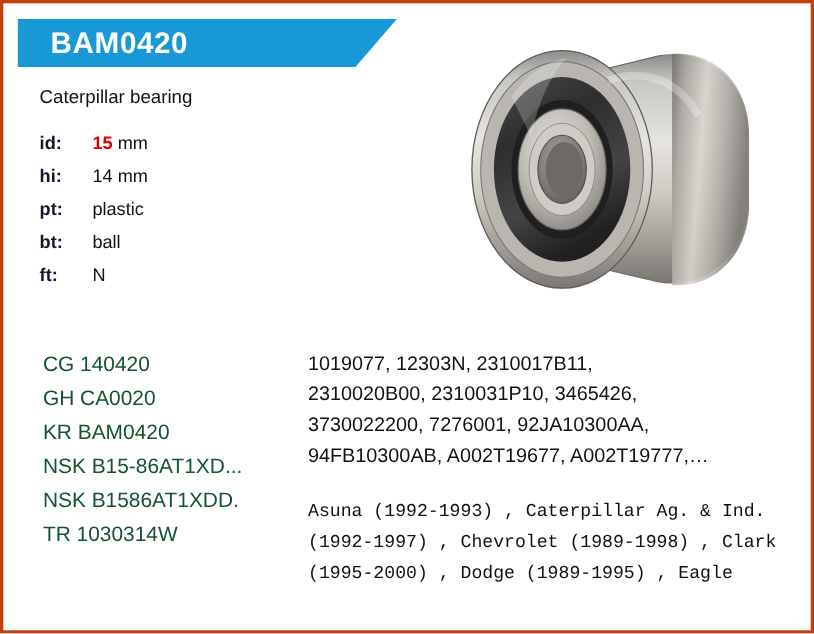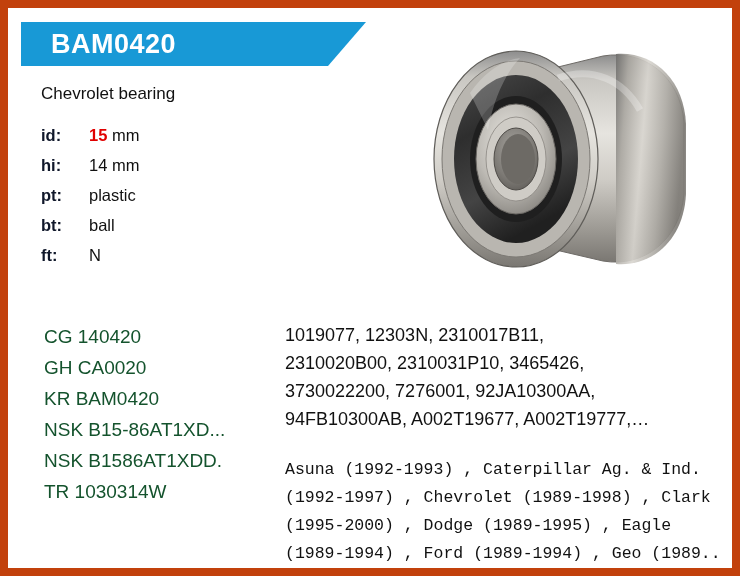--- a/index.html
+++ b/index.html
@@ -11,21 +11,21 @@
     height: 576px;
     background: #ffffff;
     font-family: "Liberation Sans", sans-serif;
     overflow: hidden;
   }
   #page {
     position: relative;
     width: 740px;
     height: 576px;
     box-sizing: border-box;
-    border: 8px solid #c2410c;
+    border: 3px solid #c2410c;
     background: #ffffff;
   }
 
   
   #title-banner {
     position: absolute;
     left: 13px;
     top: 14px;
     width: 345px;
     height: 44px;
@@ -205,21 +205,21 @@
     
   </div>
 
   <div id="title-banner">
     <svg class="banner-shape" width="345" height="44" viewBox="0 0 345 44">
       <polygon points="0,0 345,0 307,44 0,44" fill="#1899d6"></polygon>
     </svg>
     <div id="title-text">BAM0420</div>
   </div>
 
-  <div id="subtitle">Chevrolet bearing</div>
+  <div id="subtitle">Caterpillar bearing</div>
 
   <div id="spec-list">
     <div class="spec-row">
       <span class="spec-label">id:</span><span class="spec-value accent">15</span> <span class="spec-unit">mm</span>
     </div>
     <div class="spec-row">
       <span class="spec-label">hi:</span><span class="spec-value">14</span> <span class="spec-unit">mm</span>
     </div>
     <div class="spec-row">
       <span class="spec-label">pt:</span><span class="spec-value">plastic</span>
@@ -245,16 +245,15 @@
     <div class="oe-line">1019077, 12303N, 2310017B11,</div>
     <div class="oe-line">2310020B00, 2310031P10, 3465426,</div>
     <div class="oe-line">3730022200, 7276001, 92JA10300AA,</div>
     <div class="oe-line">94FB10300AB, A002T19677, A002T19777,…</div>
   </div>
 
   <div id="applications">
     <div class="app-line">Asuna (1992-1993) , Caterpillar Ag. &amp; Ind.</div>
     <div class="app-line">(1992-1997) , Chevrolet (1989-1998) , Clark</div>
     <div class="app-line">(1995-2000) , Dodge (1989-1995) , Eagle</div>
-    <div class="app-line">(1989-1994) , Ford (1989-1994) , Geo (1989..</div>
   </div>
 
 </div>
 
 </body></html>

